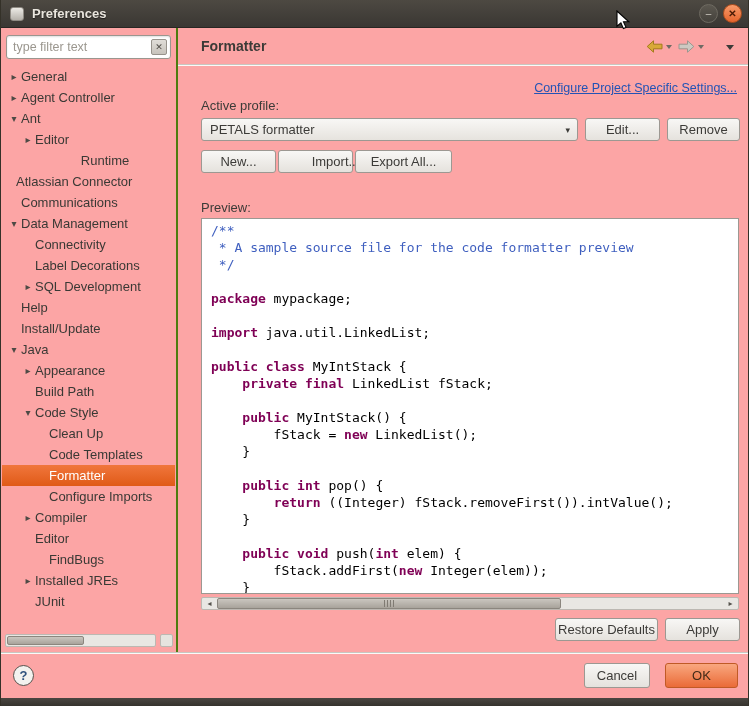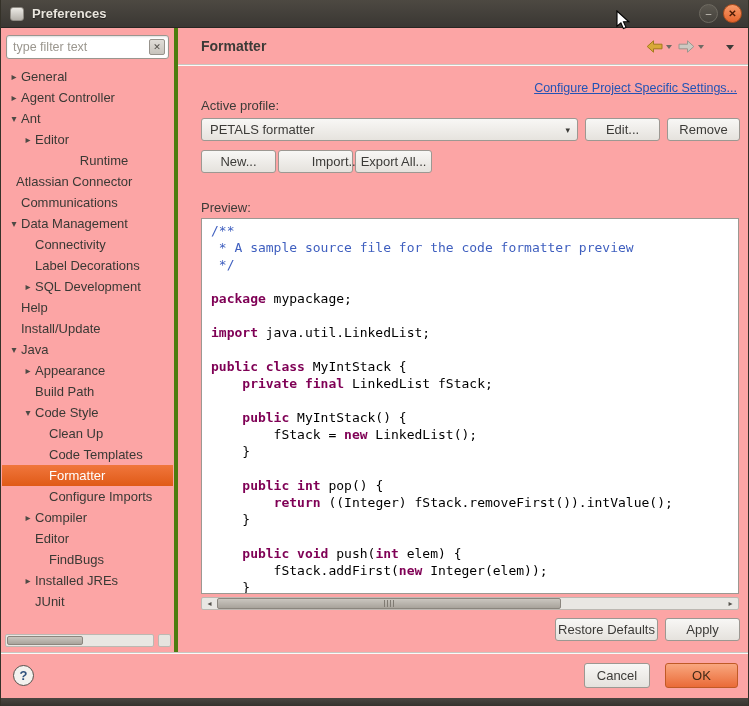--- a/index.html
+++ b/index.html
@@ -19,21 +19,21 @@
   .win-btn { width:19px; height:19px; border-radius:50%; display:flex; align-items:center;
              justify-content:center; margin-left:5px; font-size:10px; }
   .btn-min { background:linear-gradient(#5c5850,#45423c); border:1px solid #6e6a61; color:#cfcbc2; }
   .btn-close { background:linear-gradient(#f79a6a,#e5642d); border:1px solid #b24f1e;
                color:#4a1a05; font-weight:bold; }
 
   
   .bodyrow { display:flex; height:624px; }
 
   
-  .sidebar { width:177px; position:relative; border-right:4px solid #4d7c0f; flex:none; }
+  .sidebar { width:177px; position:relative; border-right:2px solid #4d7c0f; flex:none; }
   .filter-wrap { position:absolute; top:7px; left:5px; right:5px; height:24px; }
   .filter-input { width:100%; height:24px; border:1px solid #9a968f; border-radius:3px;
                   padding:0 24px 0 6px; font-size:12.5px; font-family:inherit; background:#fff;
                   color:#3c3c3c; outline:none; box-shadow:inset 0 1px 2px rgba(0,0,0,.13); }
   .filter-input::placeholder { color:#9b978f; }
   .clear-btn { position:absolute; right:4px; top:4px; width:16px; height:16px;
                border:1px solid #97938c; border-radius:2px; color:#504d48; font-size:9px;
                background:linear-gradient(#e0ddd8,#c7c3bc); display:flex; align-items:center; justify-content:center; }
   .tree { position:absolute; top:38px; left:1px; right:1px; height:567px; overflow:hidden;
           font-size:13px; color:#3a3935; }
@@ -74,21 +74,21 @@
   .combo { width:377px; height:23px; border:1px solid #9c9892; border-radius:3px; position:relative;
            background:linear-gradient(#f8f7f5,#e6e3de); display:flex; align-items:center;
            font-size:13px; color:#3c3b38; padding-left:8px; }
   .combo-arrow { position:absolute; right:7px; top:1px; bottom:0; display:flex; align-items:center;
                  font-size:9px; color:#3c3b38; }
 
   .btn { height:23px; border:1px solid #9c9892; border-radius:3px; font-family:inherit;
          background:linear-gradient(#f8f7f5,#e5e2dd); font-size:13px; color:#3c3b38;
          display:flex; align-items:center; justify-content:center; }
   .w-edit{width:75px;} .w-remove{width:73px;} .w-new{width:75px;} .w-import{width:75px;padding-left:40px;}
-  .w-export{width:77px;} .w-restore{width:103px;} .w-apply{width:75px;}
+  .w-export{width:97px;} .w-restore{width:103px;} .w-apply{width:75px;}
   .w-cancel{width:66px;height:25px;} .w-ok{width:73px;height:25px;}
 
   .preview-box { position:absolute; top:153px; left:23px; width:538px; height:376px;
                  border:1px solid #9c9892; background:#fff; overflow:hidden; padding:3px 0 0 9px; }
   .code-line { font-family:"DejaVu Sans Mono",monospace; font-size:13px; line-height:17px; white-space:pre; }
   .kw { color:var(--kw); font-weight:bold; }
   .cm { color:var(--cm); }
   .pl { color:#000; }
 
   .pv-hscroll { position:absolute; top:532px; left:23px; width:538px; height:13px;

